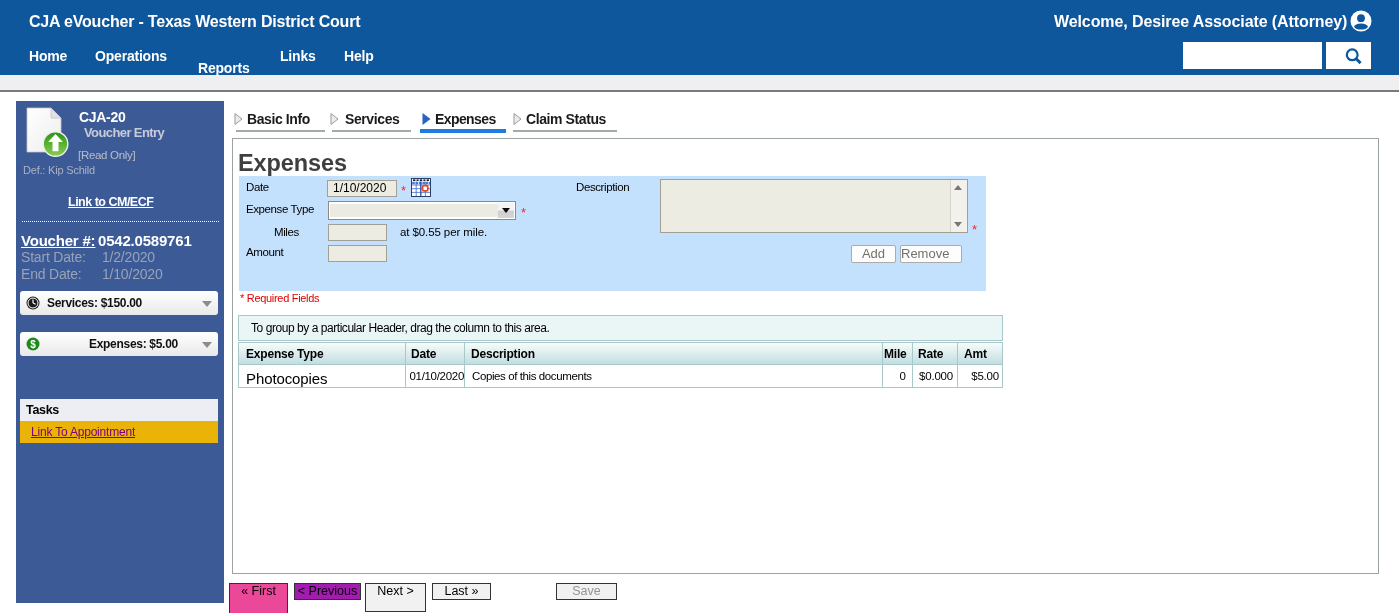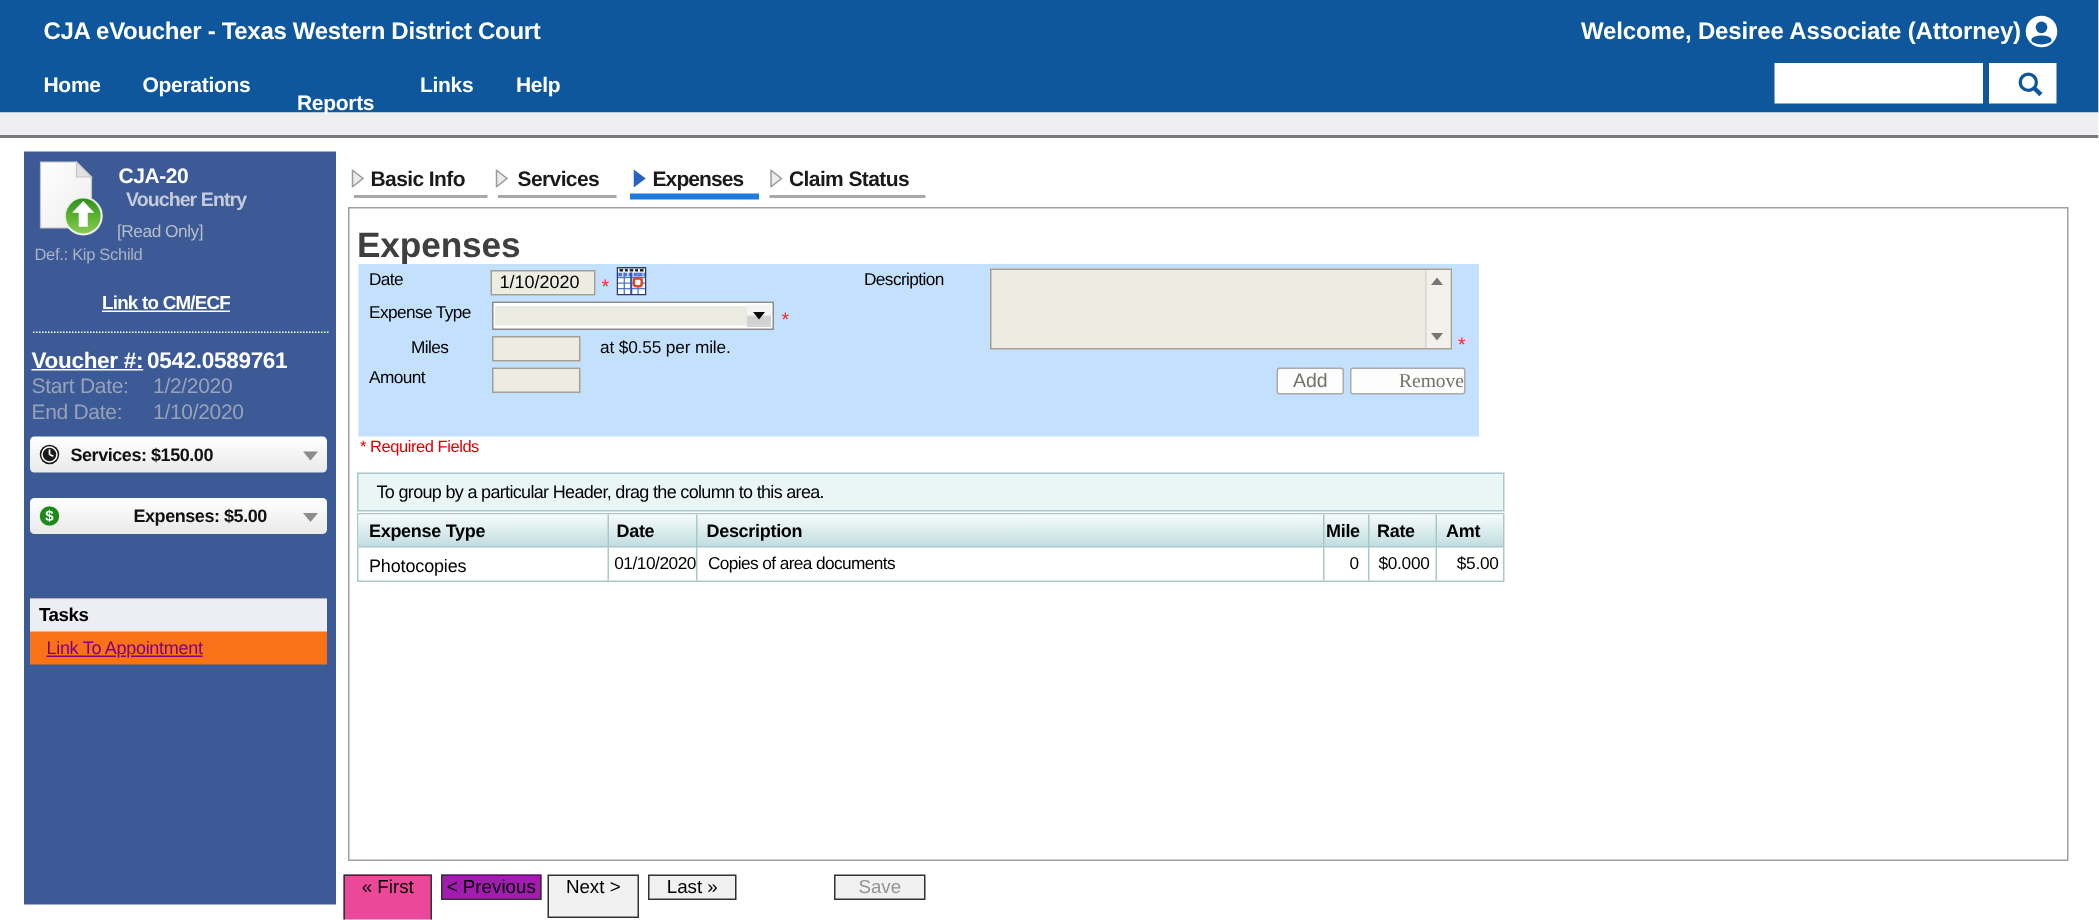--- a/index.html
+++ b/index.html
@@ -87,21 +87,21 @@
 
 <div class="abs" style="left:20px;top:332px;width:198px;height:24px;background:linear-gradient(#FFFFFF,#E9E9E9);border-radius:3px;">
   <svg class="abs" style="left:6px;top:5px;" width="14" height="14" viewBox="0 0 14 14">
     <circle cx="7" cy="7" r="6.5" fill="#1E8A1E"></circle>
     <text x="7" y="10.6" font-size="10" font-weight="bold" fill="#fff" text-anchor="middle" font-family="Liberation Sans">$</text>
   </svg>
   <span class="abs" style="left:27px;top:5px;font-size:12px;font-weight:bold;color:#111;letter-spacing:-0.3px;padding-left:42px;">Expenses: $5.00</span>
   <span class="abs" style="left:182px;top:10px;width:0;height:0;border-left:5px solid transparent;border-right:5px solid transparent;border-top:6px solid #8C8C8C;"></span>
 </div>
 
-<div class="abs" style="left:20px;top:399px;width:198px;height:44px;background:#f97316;">
+<div class="abs" style="left:20px;top:399px;width:198px;height:44px;background:#eab308;">
   <div class="abs" style="left:0;top:0;width:198px;height:22px;background:#EDEEF3;"></div>
   <span class="abs" style="left:6px;top:4px;font-size:12.5px;font-weight:bold;color:#000;letter-spacing:-0.3px;">Tasks</span>
   <span class="abs" style="left:11px;top:26px;font-size:12px;color:#800080;letter-spacing:-0.2px;text-decoration:underline;">Link To Appointment</span>
 </div>
 
 <div class="abs" style="left:232px;top:138px;width:1147px;height:436px;border:1px solid #9AA2A2;background:#fff;"></div>
 
 <svg class="abs" style="left:234px;top:113px;" width="9" height="12" viewBox="0 0 9 12">
     <path d="M1 0.5 L8 6 L1 11.5 Z" fill="#ECECEC" stroke="#9A9A9A" stroke-width="1"></path>
   </svg>
@@ -178,21 +178,21 @@
 
 <div class="abs" style="left:576px;top:181px;font-size:11.5px;color:#000;letter-spacing:-0.4px;">Description</div>
 <div class="abs" style="left:660px;top:179px;width:308px;height:54px;background:#EDECE2;border:1px solid #A2A095;">
   <div class="abs" style="right:0;top:0;width:17px;height:52px;background:#F2F1EC;border-left:1px solid #D8D6CC;"></div>
   <div class="abs" style="right:5px;top:5px;width:0;height:0;border-left:4px solid transparent;border-right:4px solid transparent;border-bottom:5px solid #777;"></div>
   <div class="abs" style="right:5px;bottom:5px;width:0;height:0;border-left:4px solid transparent;border-right:4px solid transparent;border-top:5px solid #777;"></div>
 </div>
 <div class="abs" style="left:972px;top:222px;font-size:13px;color:#FF2424;">*</div>
 
 <div class="abs" style="left:851px;top:245px;width:45px;height:18px;background:#FDFDFD;border:1px solid #ABABAB;border-radius:2px;font-size:13px;color:#72726A;text-align:center;line-height:16px;">Add</div>
-<div class="abs" style="left:900px;top:245px;width:77px;height:18px;background:#FDFDFD;border:1px solid #ABABAB;border-radius:2px;font-size:13px;color:#72726A;text-align:right;line-height:16px;font-family:Liberation Serif, serif;">Remove</div>
+<div class="abs" style="left:900px;top:245px;width:62px;height:18px;background:#FDFDFD;border:1px solid #ABABAB;border-radius:2px;font-size:13px;color:#72726A;text-align:left;line-height:16px;">Remove</div>
 
 <div class="abs" style="left:240px;top:292px;font-size:11px;color:#E00000;letter-spacing:-0.3px;">* Required Fields</div>
 
 <div class="abs" style="left:238px;top:315px;width:765px;height:26px;background:#EAF5F6;border:1px solid #A9C8CC;font-size:12px;color:#000;letter-spacing:-0.45px;line-height:24px;padding-left:12px;">To group by a particular Header, drag the column to this area.</div>
 
 <div class="abs" style="left:238px;top:342px;width:765px;height:46px;border:1px solid #A9C8CC;">
   <div class="abs" style="left:0;top:0;width:763px;height:22px;background:linear-gradient(#F7FBFB,#C2DEE0);border-bottom:1px solid #A9C8CC;"></div>
 
   <div class="abs" style="left:166px;top:0;width:1px;height:44px;background:#A9C8CC;"></div>
   <div class="abs" style="left:225px;top:0;width:1px;height:44px;background:#A9C8CC;"></div>
@@ -200,23 +200,23 @@
   <div class="abs" style="left:673px;top:0;width:1px;height:44px;background:#A9C8CC;"></div>
   <div class="abs" style="left:718px;top:0;width:1px;height:44px;background:#A9C8CC;"></div>
 
   <div class="abs" style="left:7px;top:4px;font-size:12px;font-weight:bold;letter-spacing:-0.2px;">Expense Type</div>
   <div class="abs" style="left:172px;top:4px;font-size:12px;font-weight:bold;letter-spacing:-0.2px;">Date</div>
   <div class="abs" style="left:232px;top:4px;font-size:12px;font-weight:bold;letter-spacing:-0.2px;">Description</div>
   <div class="abs" style="left:645px;top:4px;font-size:12px;font-weight:bold;letter-spacing:-0.2px;">Mile</div>
   <div class="abs" style="left:679px;top:4px;font-size:12px;font-weight:bold;letter-spacing:-0.2px;">Rate</div>
   <div class="abs" style="left:725px;top:4px;font-size:12px;font-weight:bold;letter-spacing:-0.2px;">Amt</div>
 
-  <div class="abs" style="left:7px;top:27px;font-size:12px;letter-spacing:-0.1px;">Photocopies</div>
+  <div class="abs" style="left:7px;top:27px;font-size:15px;letter-spacing:-0.1px;">Photocopies</div>
   <div class="abs" style="left:168px;top:27px;width:57px;font-size:11.5px;letter-spacing:-0.3px;text-align:right;">01/10/2020</div>
-  <div class="abs" style="left:233px;top:27px;font-size:11.5px;letter-spacing:-0.4px;">Copies of area documents</div>
+  <div class="abs" style="left:233px;top:27px;font-size:11.5px;letter-spacing:-0.4px;">Copies of this documents</div>
   <div class="abs" style="left:644px;top:27px;width:23px;font-size:11.5px;text-align:right;">0</div>
   <div class="abs" style="left:674px;top:27px;width:40px;font-size:11.5px;letter-spacing:-0.2px;text-align:right;">$0.000</div>
   <div class="abs" style="left:719px;top:27px;width:41px;font-size:11.5px;letter-spacing:-0.2px;text-align:right;">$5.00</div>
 </div>
 
 <div class="abs" style="left:229px;top:583px;width:59px;height:34px;background:#ec4899;border:1.5px solid #333;font-size:12.5px;text-align:center;line-height:14px;">« First</div>
 <div class="abs" style="left:294px;top:583px;width:67px;height:17px;background:#a21caf;border:1.5px solid #333;font-size:12.5px;text-align:center;line-height:14px;">&lt; Previous</div>
 <div class="abs" style="left:365px;top:583px;width:61px;height:29px;background:#F1F1F1;border:1.5px solid #333;font-size:12.5px;text-align:center;line-height:14px;">Next &gt;</div>
 <div class="abs" style="left:432px;top:583px;width:59px;height:17px;background:#F1F1F1;border:1.5px solid #333;font-size:12.5px;text-align:center;line-height:14px;">Last »</div>
 <div class="abs" style="left:556px;top:583px;width:61px;height:17px;background:#F1F1F1;border:1.5px solid #333;font-size:12.5px;color:#949494;text-align:center;line-height:14px;">Save</div>

